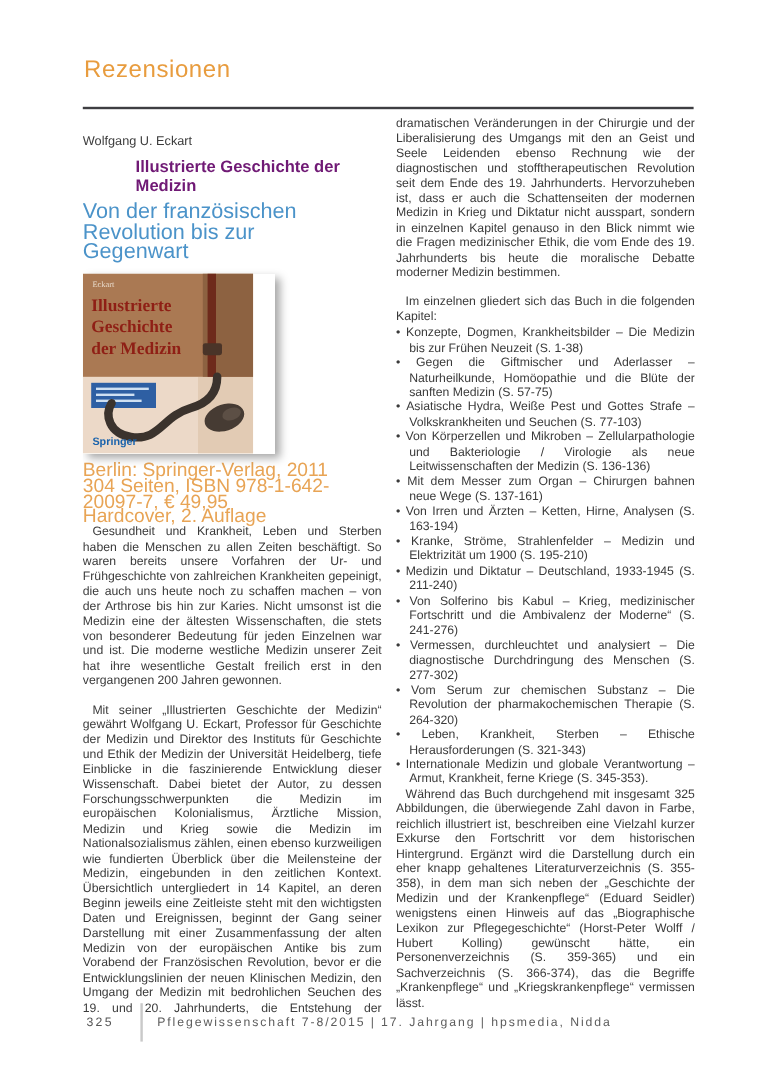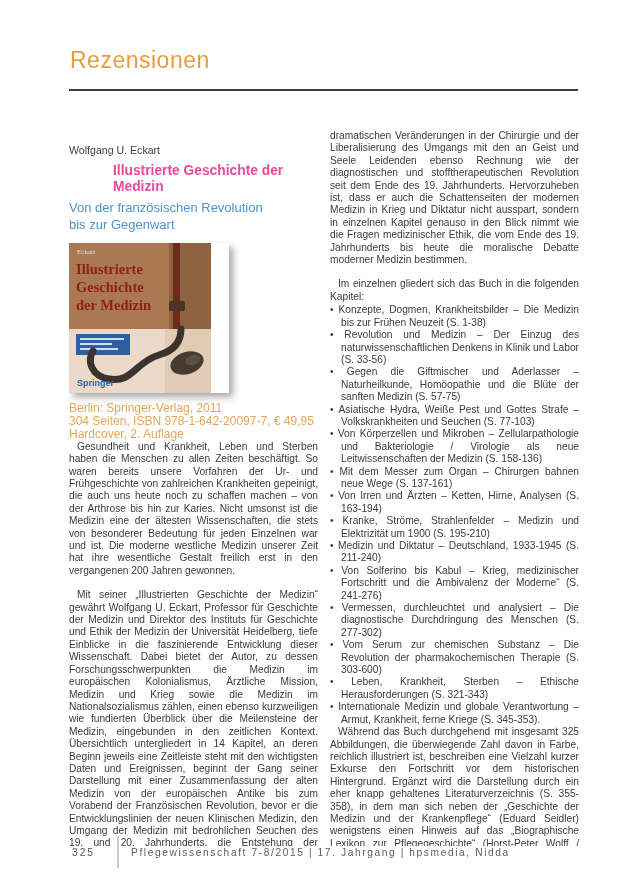--- a/index.html
+++ b/index.html
@@ -9,63 +9,63 @@
     font-family:"Liberation Sans", sans-serif;
     color:#3a3a3a;
     position:relative;
     overflow:hidden;
   }
   .page{position:absolute;inset:0;background:#fff;}
 
   
   .section-title{
     position:absolute;left:70px;top:47px;
-    font-size:23px;font-weight:400;letter-spacing:.5px;
+    font-size:20px;font-weight:400;letter-spacing:.5px;
     color:#e89c3e;margin:0;
   }
   .header-rule{
     position:absolute;left:69px;top:89px;width:509px;height:2px;
     background:#3e3e42;
   }
 
   
   .columns{
     position:absolute;left:69px;top:98px;width:510px;height:748px;
     display:flex;gap:12px;overflow:hidden;
   }
-  .col{width:249px;font-size:10.2px;line-height:12.4px;color:#3a3a3a;margin-top:32px;}
+  .col{width:249px;font-size:10.2px;line-height:12.4px;color:#3a3a3a;}
   .col p{
     margin:0 0 0 0;text-align:justify;
     hyphens:auto;-webkit-hyphens:auto;
   }
   .col p.indent{text-indent:8px;}
   .col p + p{margin-top:12px;}
 
   
   .review-author{font-size:10.6px;color:#3c3c3c;margin-top:14px;}
   .review-title{
-    font-size:13.8px;font-weight:700;color:#ec4899;
+    font-size:13.8px;font-weight:700;color:#701a75;
     margin-top:7px;line-height:16px;padding-left:44px;
   }
   .review-subtitle{
-    font-size:13px;color:#4b93c9;line-height:16.5px;
+    font-size:18px;color:#4b93c9;line-height:16.5px;
     margin-top:5px;width:200px;
   }
 
   
   .cover-wrap{
     margin-top:10px;width:160px;height:150px;
     box-shadow:4px 4px 7px rgba(0,0,0,.35);
     position:relative;
   }
   .cover-wrap svg{display:block;}
 
   
   .pub-info{
-    margin-top:9px;color:#e8a455;font-size:12px;line-height:12.8px;
+    margin-top:9px;color:#e8a455;font-size:16px;line-height:12.8px;
   }
 
   .first-para{margin-top:14px;}
 
   
   .chapters-intro{margin-top:12px;text-indent:8px;}
   ul.chapters{
     list-style:none;margin:1px 0 0 0;padding:0;
   }
   ul.chapters li{
@@ -149,41 +149,40 @@
       <p class="indent">Mit seiner „Illustrierten Geschichte der Medizin“ gewährt Wolfgang U. Eckart, Professor für Geschichte der Medizin und Direktor des Instituts für Geschichte und Ethik der Medizin der Universität Heidelberg, tiefe Einblicke in die faszinierende Entwicklung dieser Wissenschaft. Dabei bietet der Autor, zu dessen Forschungsschwerpunkten die Medizin im europäischen Kolonialismus, Ärztliche Mission, Medizin und Krieg sowie die Medizin im Nationalsozialismus zählen, einen ebenso kurzweiligen wie fundierten Überblick über die Meilensteine der Medizin, eingebunden in den zeitlichen Kontext. Übersichtlich untergliedert in 14 Kapitel, an deren Beginn jeweils eine Zeitleiste steht mit den wichtigsten Daten und Ereignissen, beginnt der Gang seiner Darstellung mit einer Zusammenfassung der alten Medizin von der europäischen Antike bis zum Vorabend der Französischen Revolution, bevor er die Entwicklungslinien der neuen Klinischen Medizin, den Umgang der Medizin mit bedrohlichen Seuchen des 19. und 20. Jahrhunderts, die Entstehung der Laboratoriumsmedizin und die Entfaltung alternativer Präventions- und Therapiewege als Reaktion auf sie verfolgt. In der Klinischen Medizin trägt Wolfgang U. Eckart den</p>
     </div>
 
     <div class="col">
       <p>dramatischen Veränderungen in der Chirurgie und der Liberalisierung des Umgangs mit den an Geist und Seele Leidenden ebenso Rechnung wie der diagnostischen und stofftherapeutischen Revolution seit dem Ende des 19. Jahrhunderts. Hervorzuheben ist, dass er auch die Schattenseiten der modernen Medizin in Krieg und Diktatur nicht ausspart, sondern in einzelnen Kapitel genauso in den Blick nimmt wie die Fragen medizinischer Ethik, die vom Ende des 19. Jahrhunderts bis heute die moralische Debatte moderner Medizin bestimmen.</p>
       <p class="chapters-intro">Im einzelnen gliedert sich das Buch in die folgenden Kapitel:</p>
       <ul class="chapters">
 
           <li>Konzepte, Dogmen, Krankheitsbilder – Die Medizin bis zur Frühen Neuzeit (S. 1-38)</li>
 
-          <li>Revolution und Medizin – Der Einzug des naturwissenschaftlichen Denkens in Klinik und Labor (S. 33-56)</li>
 
           <li>Gegen die Giftmischer und Aderlasser – Naturheilkunde, Homöopathie und die Blüte der sanften Medizin (S. 57-75)</li>
 
           <li>Asiatische Hydra, Weiße Pest und Gottes Strafe – Volkskrankheiten und Seuchen (S. 77-103)</li>
 
-          <li>Von Körperzellen und Mikroben – Zellularpathologie und Bakteriologie / Virologie als neue Leitwissenschaften der Medizin (S. 158-136)</li>
+          <li>Von Körperzellen und Mikroben – Zellularpathologie und Bakteriologie / Virologie als neue Leitwissenschaften der Medizin (S. 136-136)</li>
 
           <li>Mit dem Messer zum Organ – Chirurgen bahnen neue Wege (S. 137-161)</li>
 
           <li>Von Irren und Ärzten – Ketten, Hirne, Analysen (S. 163-194)</li>
 
           <li>Kranke, Ströme, Strahlenfelder – Medizin und Elektrizität um 1900 (S. 195-210)</li>
 
           <li>Medizin und Diktatur – Deutschland, 1933-1945 (S. 211-240)</li>
 
           <li>Von Solferino bis Kabul – Krieg, medizinischer Fortschritt und die Ambivalenz der Moderne“ (S. 241-276)</li>
 
           <li>Vermessen, durchleuchtet und analysiert – Die diagnostische Durchdringung des Menschen (S. 277-302)</li>
 
-          <li>Vom Serum zur chemischen Substanz – Die Revolution der pharmakochemischen Therapie (S. 303-600)</li>
+          <li>Vom Serum zur chemischen Substanz – Die Revolution der pharmakochemischen Therapie (S. 264-320)</li>
 
           <li>Leben, Krankheit, Sterben – Ethische Herausforderungen (S. 321-343)</li>
 
           <li>Internationale Medizin und globale Verantwortung – Armut, Krankheit, ferne Kriege (S. 345-353).</li>
         </ul>
       <p class="closing indent">Während das Buch durchgehend mit insgesamt 325 Abbildungen, die überwiegende Zahl davon in Farbe, reichlich illustriert ist, beschreiben eine Vielzahl kurzer Exkurse den Fortschritt vor dem historischen Hintergrund. Ergänzt wird die Darstellung durch ein eher knapp gehaltenes Literaturverzeichnis (S. 355-358), in dem man sich neben der „Geschichte der Medizin und der Krankenpflege“ (Eduard Seidler) wenigstens einen Hinweis auf das „Biographische Lexikon zur Pflegegeschichte“ (Horst-Peter Wolff / Hubert Kolling) gewünscht hätte, ein Personenverzeichnis (S. 359-365) und ein Sachverzeichnis (S. 366-374), das die Begriffe „Krankenpflege“ und „Kriegskrankenpflege“ vermissen lässt.</p>
     </div>
 
   </div>
 

